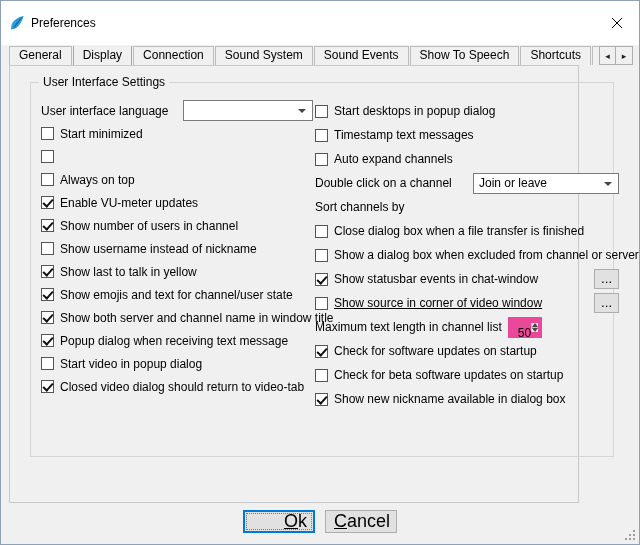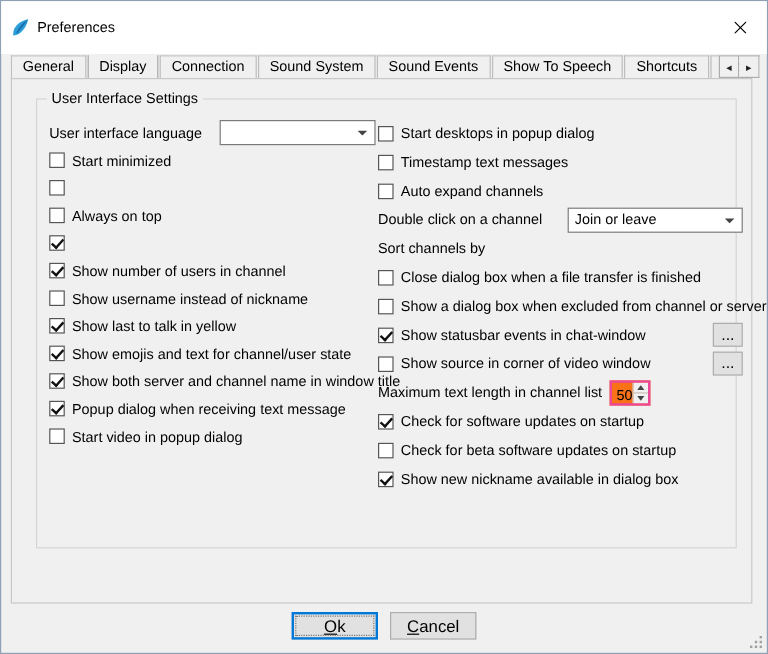--- a/index.html
+++ b/index.html
@@ -23,21 +23,21 @@
   .tab { flex:none; height:19px; line-height:17px; padding:0 9px; background:#f0f0f0;
          border:1px solid #bdbdbd; border-bottom:0; margin-right:1px; }
   .tab.active { height:22px; line-height:21px; margin-bottom:-1px; background:#f0f0f0;
                 border-color:#a8a8a8; z-index:4; position:relative; }
   .tab-scroll { position:absolute; right:0; top:0; height:19px; display:flex; z-index:5; }
   .tsb { width:17px; height:19px; background:#f0f0f0; border:1px solid #adadad;
          display:flex; align-items:center; justify-content:center; font-size:9px; color:#222; }
   .tsb + .tsb { border-left:0; }
 
   
-  .pane { position:absolute; top:64px; left:8px; width:618px; height:438px;
+  .pane { position:absolute; top:64px; left:8px; width:570px; height:438px;
           border:1px solid #c8c8c8; background:#f0f0f0; }
 
   
   .group { position:absolute; left:20px; top:16px; width:584px; height:375px;
            border:1px solid #d5d5d5; }
   .group-title { position:absolute; top:-8px; left:8px; background:#f0f0f0; padding:0 4px; }
 
   .col { position:absolute; top:16px; }
   .col-left { left:10px; width:272px; }
   .col-right { left:284px; width:304px; }
@@ -52,36 +52,36 @@
   .cb.checked::after { content:""; position:absolute; left:3px; top:0px; width:4px; height:8px;
                        border:solid #111; border-width:0 2px 2px 0; transform:rotate(42deg); }
 
   
   .combo { height:21px; background:#fff; border:1px solid #7a7a7a; position:relative;
            display:flex; align-items:center; padding:0 18px 0 5px; flex:none; }
   .combo-arrow { position:absolute; right:6px; top:8px; width:0; height:0;
                  border-left:4px solid transparent; border-right:4px solid transparent; border-top:4px solid #444; }
 
   
-  .spin { width:34px; height:21px; background:#f97316; border:2px solid #ec4899; display:flex; flex:none; margin-left:6px;text-align:center; }
+  .spin { width:34px; height:21px; background:#ec4899; border:6px solid #ec4899; display:flex; flex:none; margin-left:6px;text-align:center; }
   .spin-val { flex:1; padding:3px 0 0 4px; }
   .spin-arrows { width:13px; border-left:1px solid #c8c8c8; display:flex; flex-direction:column; }
   .spin-btn { flex:1; display:flex; align-items:center; justify-content:center; background:#f0f0f0; }
   .spin-btn + .spin-btn { border-top:1px solid #c8c8c8; }
   .tri-up { width:0;height:0;border-left:3px solid transparent;border-right:3px solid transparent;border-bottom:4px solid #444; }
   .tri-dn { width:0;height:0;border-left:3px solid transparent;border-right:3px solid transparent;border-top:4px solid #444; }
 
   
   .more-btn { width:25px; height:20px; background:#e1e1e1; border:1px solid #adadad;
               text-align:center; line-height:14px; flex:none; }
 
   
   .footer { position:absolute; left:0; right:0; bottom:11px; display:flex; justify-content:center; gap:10px; }
   .btn { width:72px; height:23px; background:#e1e1e1; border:1px solid #adadad; position:relative;
-         font-family:"Liberation Sans", sans-serif; font-size:14px; display:flex; align-items:center; justify-content:center; }
+         font-family:"Liberation Sans", sans-serif; font-size:18px; display:flex; align-items:center; justify-content:flex-end; }
   .btn .btn-label { display:block; }
   .btn .btn-label::first-letter { text-decoration:underline; }
   .btn.ok { border:2px solid #0078d7; }
   .btn.ok::before { content:""; position:absolute; inset:1px; border:1px dotted #7a7a7a; }
 
   
   .grip { position:absolute; right:3px; bottom:3px; width:11px; height:11px; }
   .grip::before { content:""; position:absolute; left:8px; top:0; width:2px; height:2px; background:#a0a0a0;
                   box-shadow:-4px 4px #a0a0a0, 0 4px #a0a0a0, -8px 8px #a0a0a0, -4px 8px #a0a0a0, 0 8px #a0a0a0; }
 </style>
@@ -142,20 +142,21 @@
           </div>
         <div class="r">
             <span class="cb"></span>
           </div>
         <div class="r">
             <span class="cb"></span>
             <span class="lbl">Always on top</span>
           </div>
         <div class="r">
             <span class="cb checked"></span>
+            <span class="lbl">Enable VU-meter updates</span>
           </div>
         <div class="r">
             <span class="cb checked"></span>
             <span class="lbl">Show number of users in channel</span>
           </div>
         <div class="r">
             <span class="cb"></span>
             <span class="lbl">Show username instead of nickname</span>
           </div>
         <div class="r">
@@ -170,20 +171,24 @@
             <span class="cb checked"></span>
             <span class="lbl">Show both server and channel name in window title</span>
           </div>
         <div class="r">
             <span class="cb checked"></span>
             <span class="lbl">Popup dialog when receiving text message</span>
           </div>
         <div class="r">
             <span class="cb"></span>
             <span class="lbl">Start video in popup dialog</span>
+          </div>
+        <div class="r">
+            <span class="cb checked"></span>
+            <span class="lbl">Closed video dialog should return to video-tab</span>
           </div>
       </div>
 
       <div class="col col-right">
         <div class="r">
             <span class="cb"></span>
             <span class="lbl">Start desktops in popup dialog</span>
           </div>
         <div class="r">
             <span class="cb"></span>
@@ -215,21 +220,21 @@
           </div>
 
         <div class="r sb">
           <span style="display:flex;align-items:center;">
               <span class="cb checked"></span>
               <span class="lbl">Show statusbar events in chat-window</span>
             </span>
           <button class="more-btn">...</button>
         </div>
         <div class="r sb">
-          <span style="display:flex;align-items:center;">
+          <span style="display:flex;align-items:center;text-decoration:underline;">
               <span class="cb"></span>
               <span class="lbl">Show source in corner of video window</span>
             </span>
           <button class="more-btn">...</button>
         </div>
 
         <div class="r">
           <span class="lbl">Maximum text length in channel list</span>
           <div class="spin">
             <span class="spin-val">50</span>

